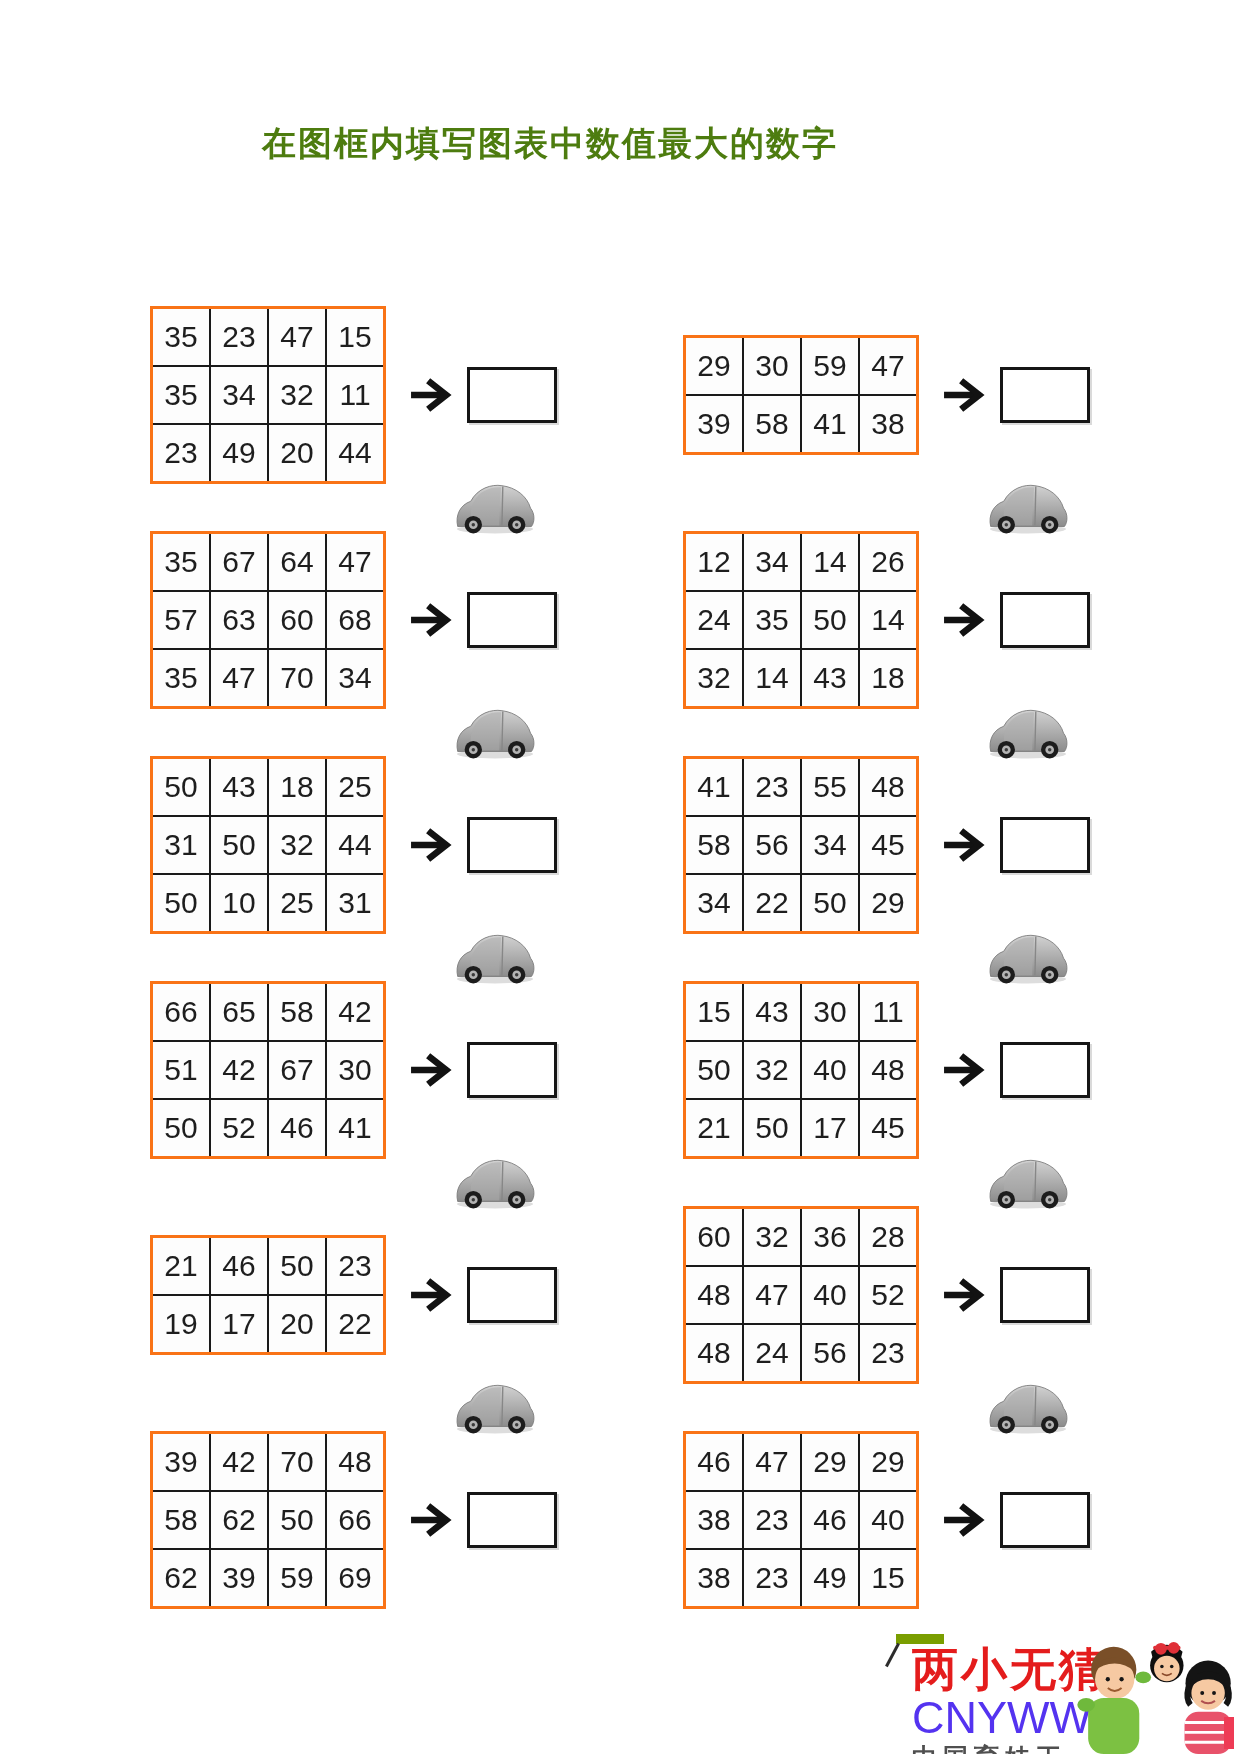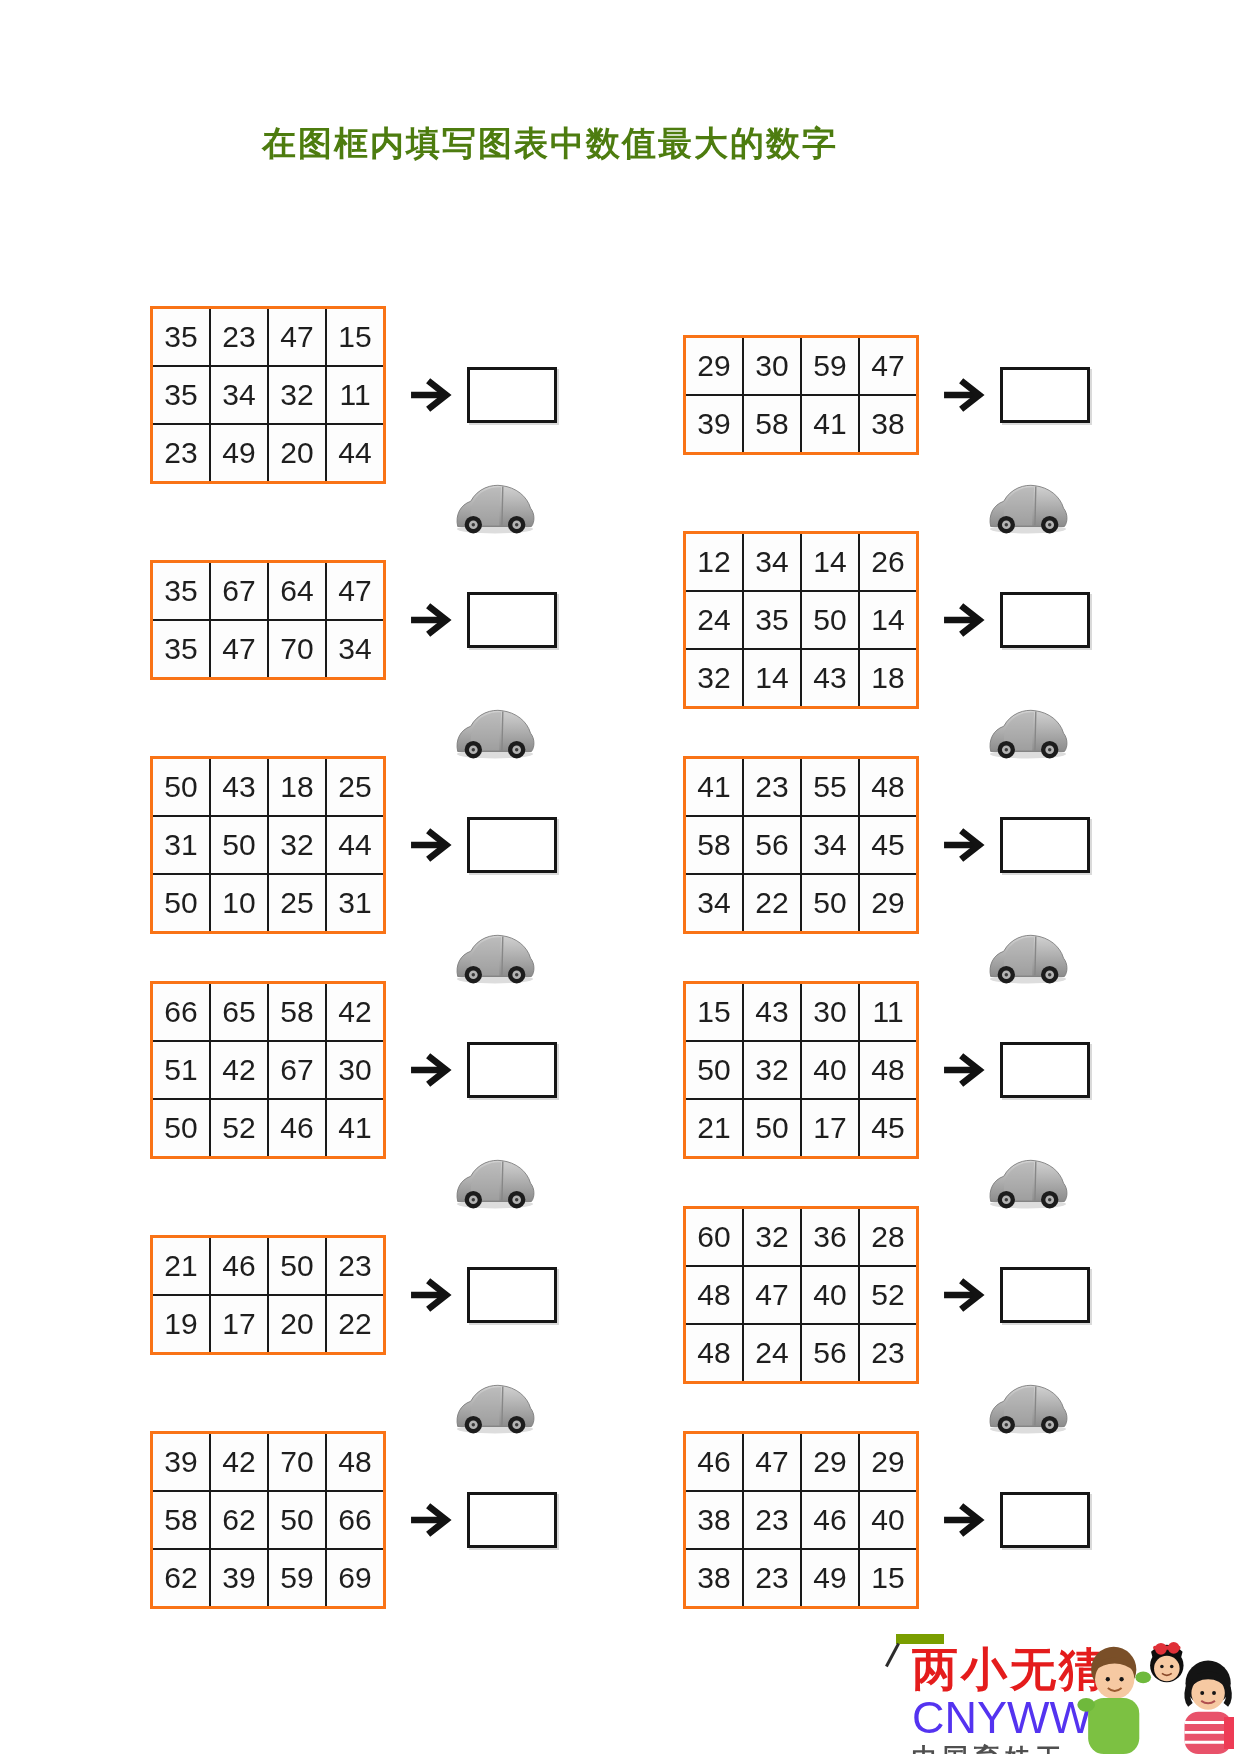--- a/index.html
+++ b/index.html
@@ -133,20 +133,26 @@
   <section class="problem">
     <table class="grid">
         <tbody>
       <tr>
             <td>35</td>
             <td>67</td>
             <td>64</td>
             <td>47</td>
           </tr>
       <tr>
+            <td>57</td>
+            <td>63</td>
+            <td>60</td>
+            <td>68</td>
+          </tr>
+      <tr>
             <td>35</td>
             <td>47</td>
             <td>70</td>
             <td>34</td>
           </tr>
     </tbody>
       </table>
     <svg class="arrow" viewBox="0 0 48 40">
         <use href="#arrow-shape"></use>
       </svg>

